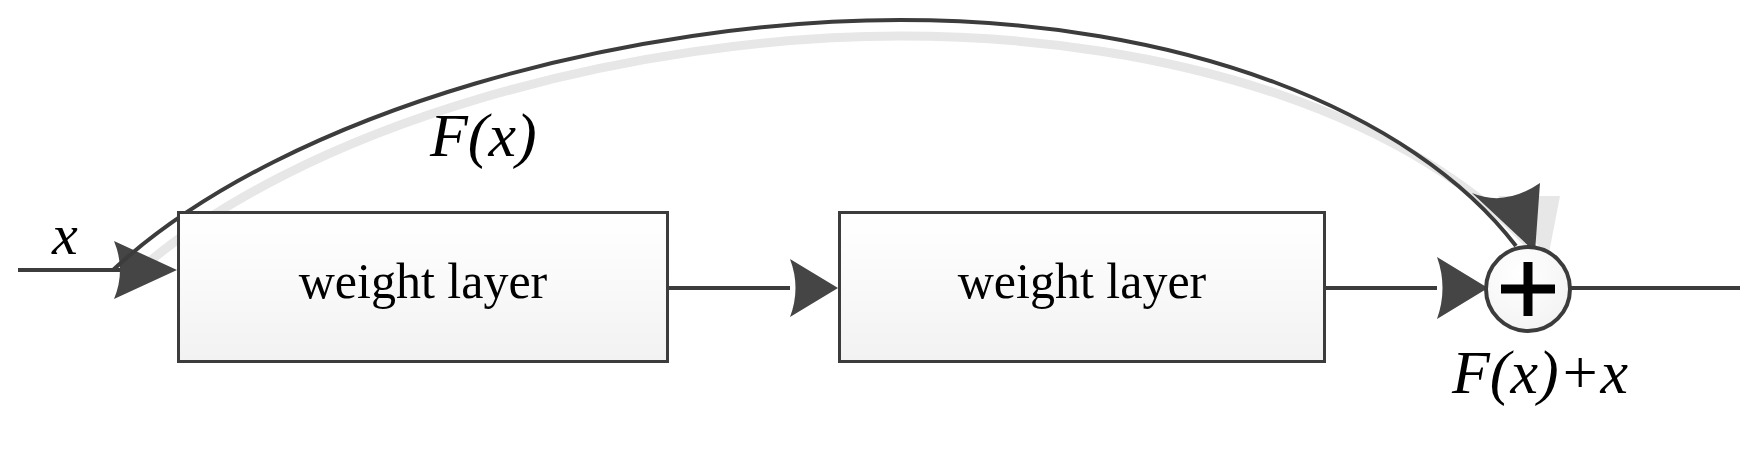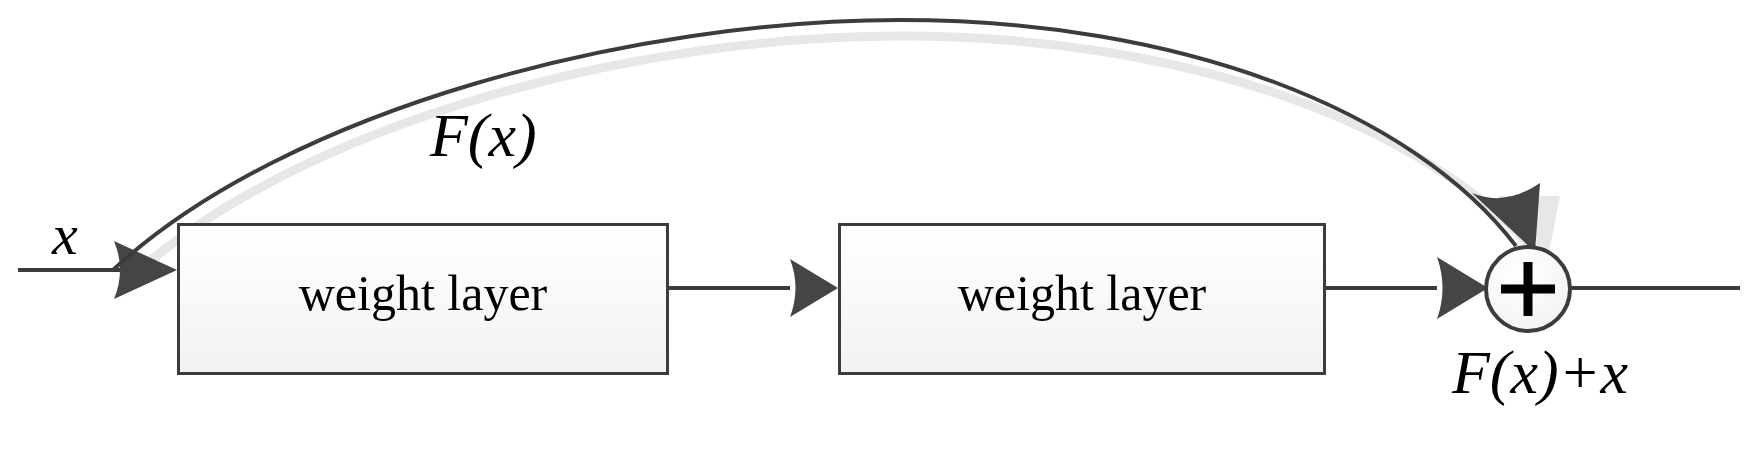--- a/index.html
+++ b/index.html
@@ -27,21 +27,20 @@
     display: block;
   }
   .layer-box {
     position: absolute;
     box-sizing: border-box;
     border: 3px solid #3c3c3c;
     background: linear-gradient(to bottom, #ffffff 0%, #fbfbfb 35%, #f2f2f2 100%);
     display: flex;
     align-items: center;
     justify-content: center;
-    margin-top: 12px;
   }
   .layer-box .layer-label {
     font-family: "Liberation Serif", serif;
     font-size: 50px;
     color: #000000;
     line-height: 1;
     position: relative;
     top: -6px;
     white-space: nowrap;
   }

